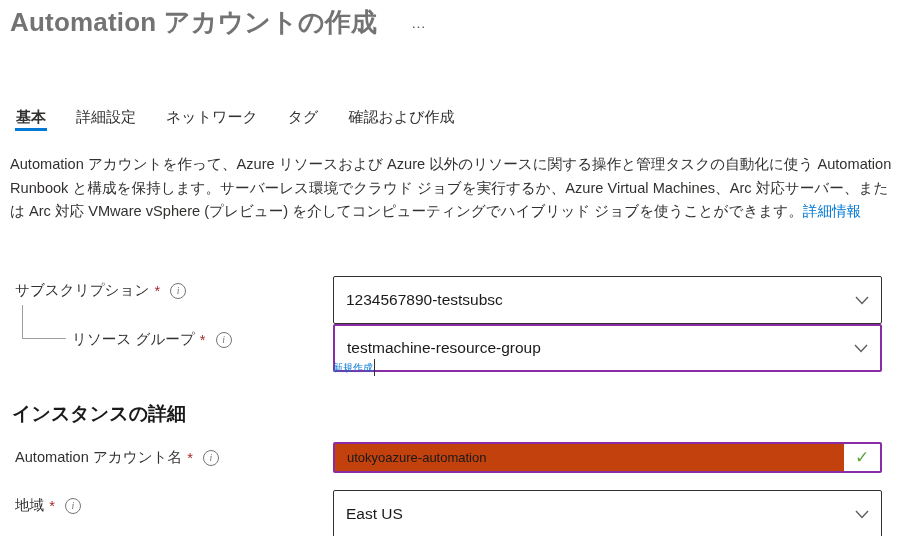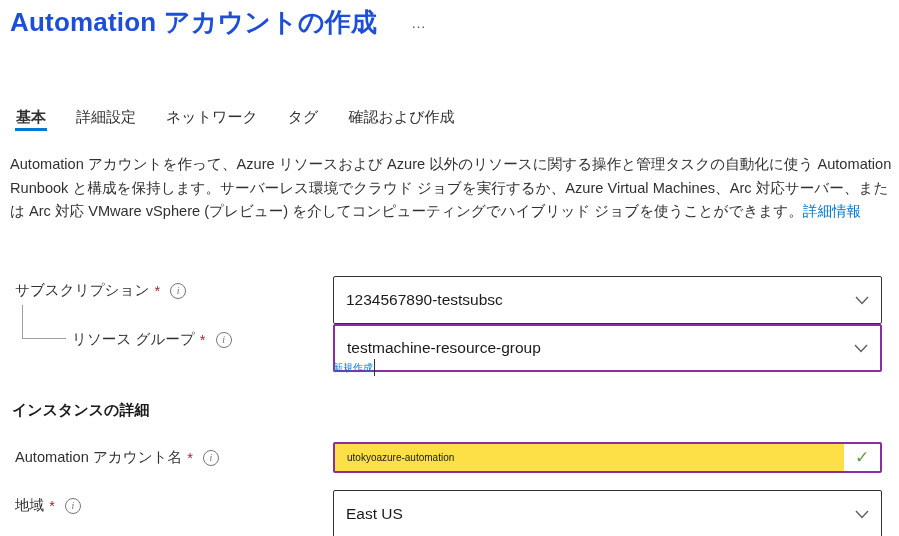--- a/index.html
+++ b/index.html
@@ -2,21 +2,21 @@
 <html lang="ja"><head>
 <meta charset="utf-8">
 <style>
   * { box-sizing: border-box; margin: 0; padding: 0; }
   html,body { background:#ffffff; }
   body { font-family: "Liberation Sans", "DejaVu Sans", sans-serif; color:#323130; }
   #app { position:relative; width:899px; height:536px; background:#ffffff; overflow:hidden; }
 
   
   .title-row { position:absolute; left:10px; top:5px; display:flex; align-items:flex-start; gap:34px; }
-  .page-title { font-size:26px; font-weight:700; color:#1d4ed8; letter-spacing:0.2px; }
+  .page-title { font-size:26px; font-weight:700; color:#737373; letter-spacing:0.2px; }
   .more-btn { color:#605e5c; font-size:15px; padding-top:9px; cursor:pointer; letter-spacing:1px; }
 
   
   .tabs { position:absolute; left:15px; top:106px; display:flex; gap:28px; }
   .tab { font-size:15px; color:#323130; padding:2px 1px 1px 1px; cursor:pointer; border-bottom:3px solid transparent; }
   .tab.active { font-weight:700; border-bottom:3px solid #0078d4; }
 
   
   .description { position:absolute; left:10px; top:153px; width:882px; font-size:14.6px; line-height:23.5px; color:#323130; }
   .link { color:#0078d4; text-decoration:none; cursor:pointer; }
@@ -30,32 +30,32 @@
 
   .dd { position:absolute; left:333px; width:549px; height:48px; background:#fff;
         border:1px solid #323130; border-radius:2px; display:flex; align-items:center;
         padding:0 12px; font-size:15.5px; color:#1a1a1a; cursor:pointer; }
   .dd.dirty { border:2px solid #8a2da5; }
   .dd .val { flex:1; white-space:nowrap; overflow:hidden; }
   .chev { flex:0 0 auto; display:block; }
 
   .txt-field { position:absolute; left:333px; width:549px; height:31px; background:#ffffff;
                border:2px solid #8a2da5; border-radius:2px; display:flex; align-items:stretch; overflow:hidden; }
-  .txt-field .fill { flex:1; background:#fde047; display:flex; align-items:center; padding-left:12px;
-                     font-size:10px; color:#1a1a1a; }
+  .txt-field .fill { flex:1; background:#c2410c; display:flex; align-items:center; padding-left:12px;
+                     font-size:13px; color:#1a1a1a; }
   .txt-field .check-zone { width:36px; display:flex; align-items:center; justify-content:center;
                            background:#ffffff; color:#5fa33b; font-size:17px; font-weight:700; }
 
   .connector { position:absolute; left:22px; top:305px; width:44px; height:34px;
                border-left:1px solid #a19f9d; border-bottom:1px solid #a19f9d; }
 
   .create-new { position:absolute; left:333px; top:359px; font-size:10px; display:flex; align-items:center; }
   .caret { display:inline-block; width:1px; height:17px; background:#323130; margin-left:1px; }
 
-  .section-title { position:absolute; left:12px; top:401px; font-size:15px; font-weight:700; color:#1a1a1a; }
+  .section-title { position:absolute; left:12px; top:401px; font-size:19px; font-weight:700; color:#1a1a1a; }
 </style>
 </head>
 <body>
 
 <div id="app">
 
   <div class="title-row">
     <h1 class="page-title">Automation アカウントの作成</h1>
     <span class="more-btn">…</span>
   </div>

